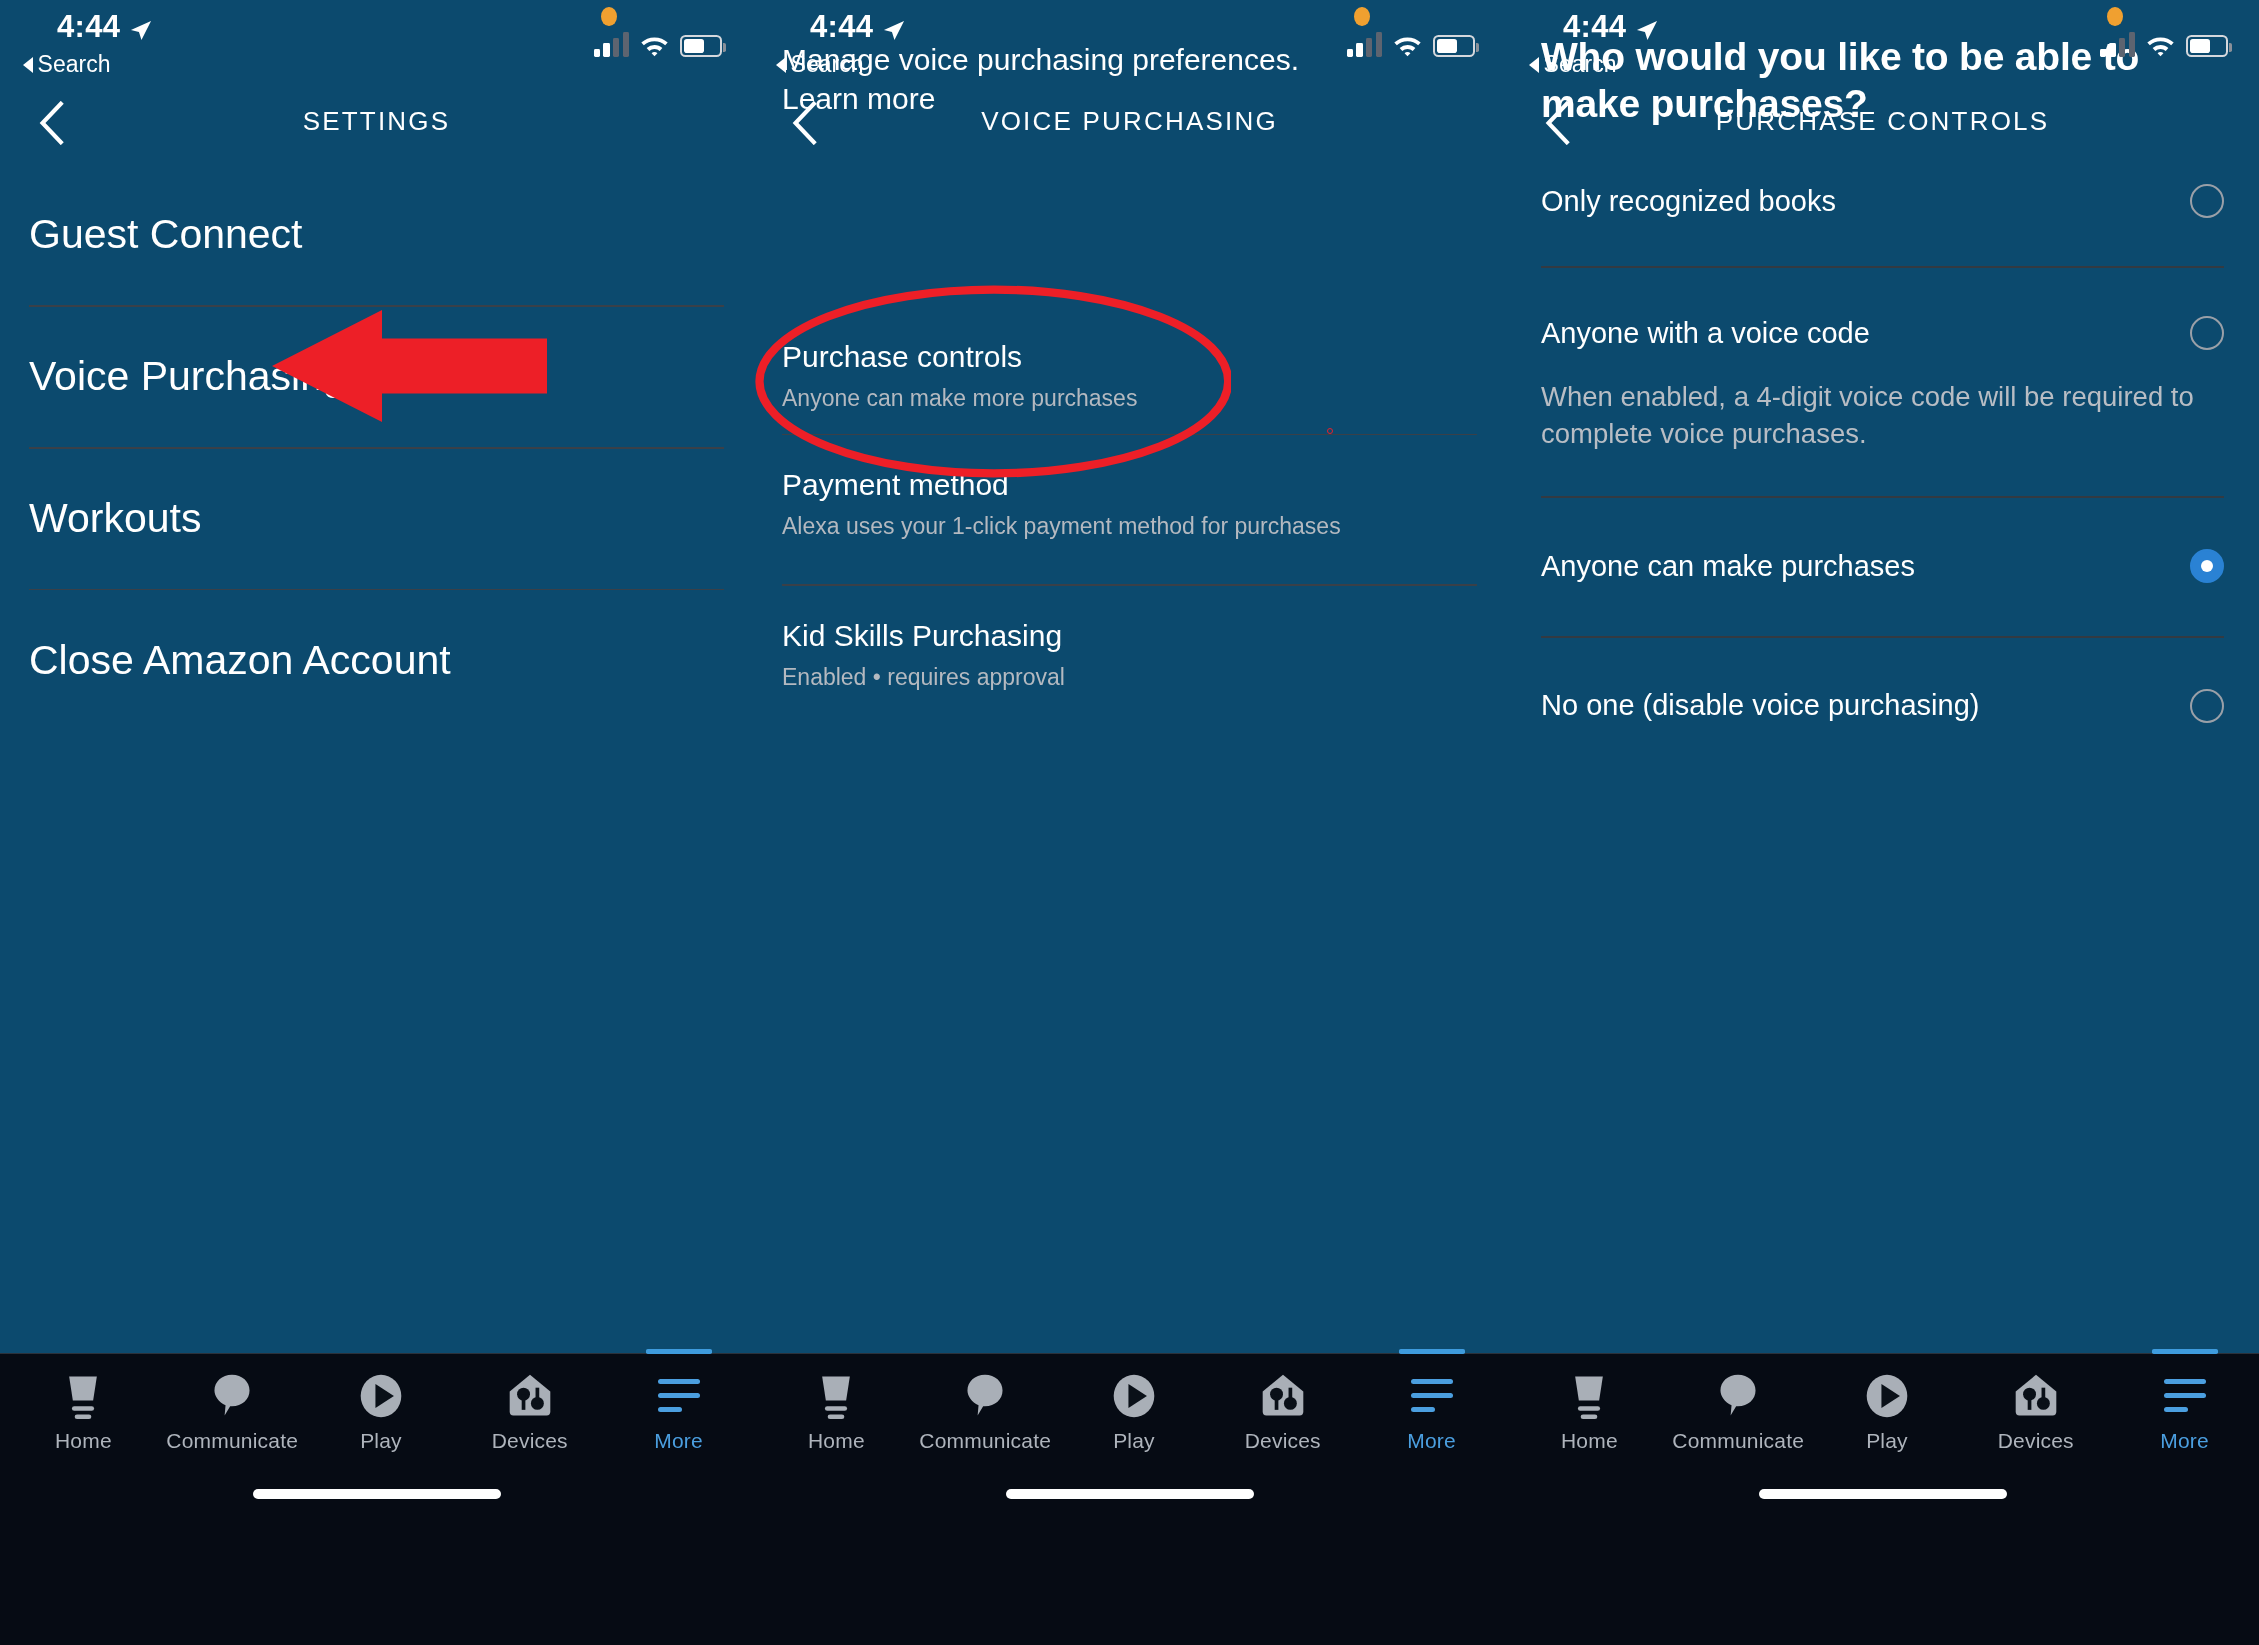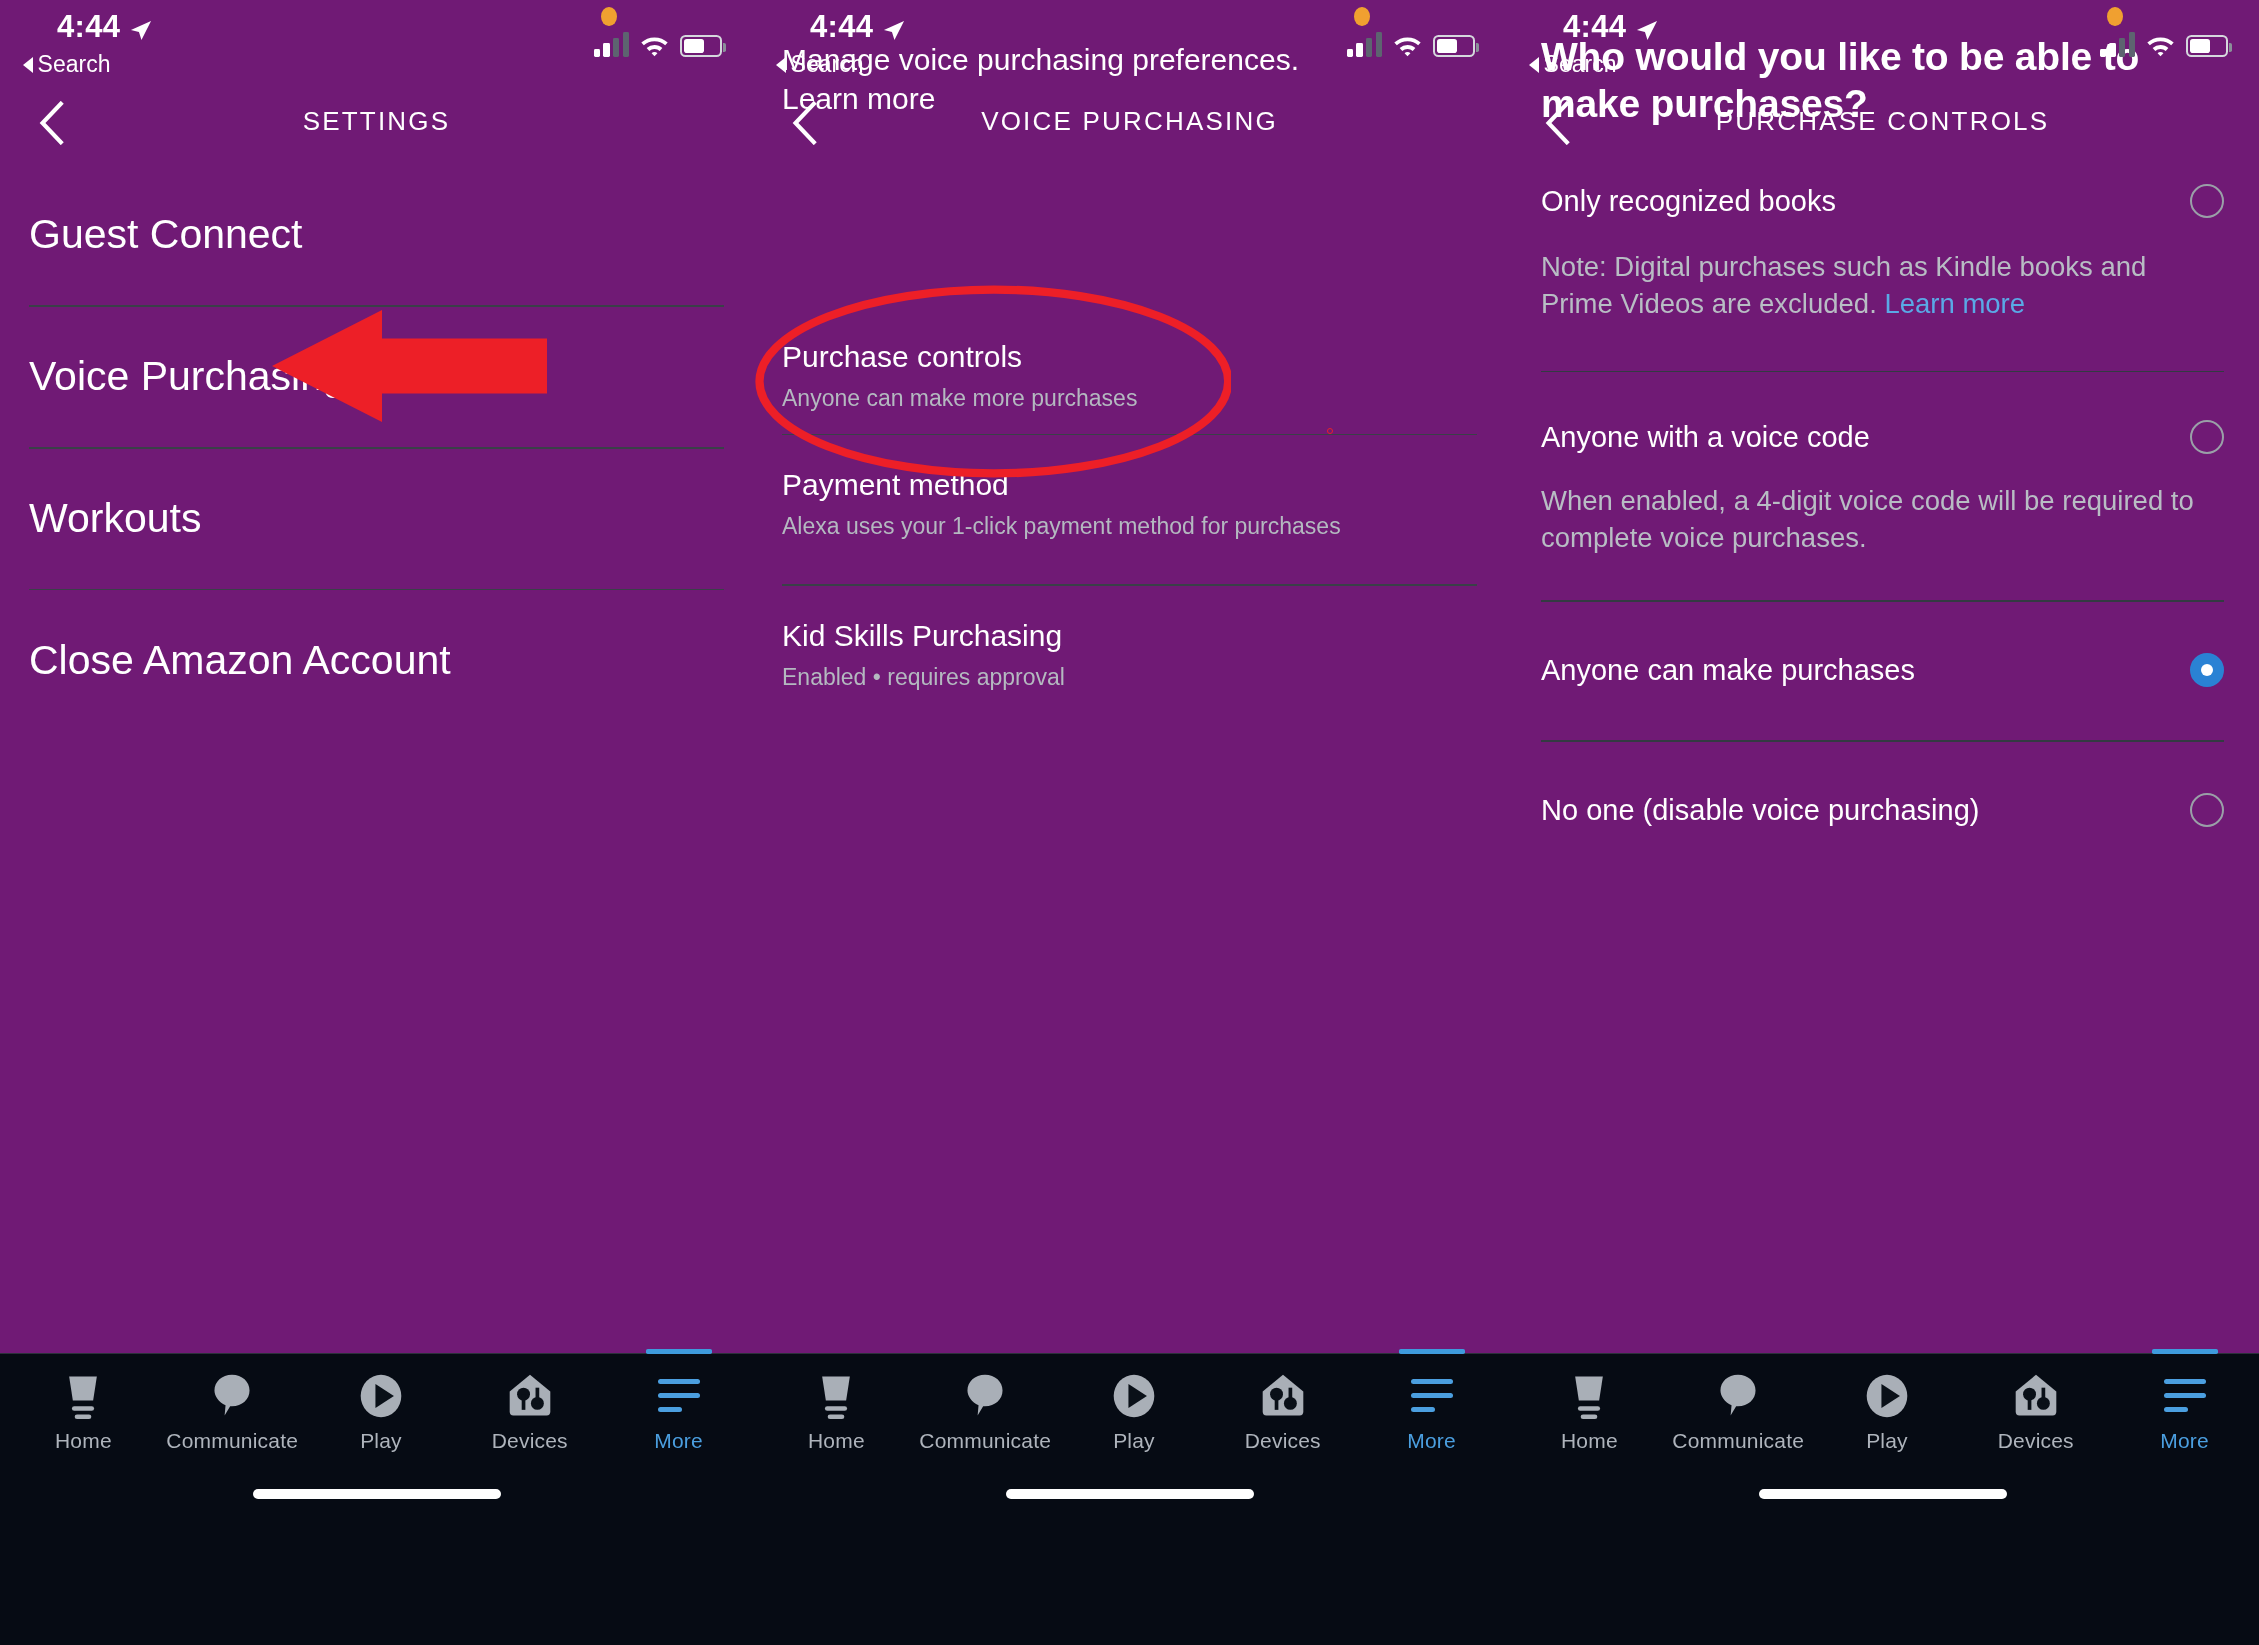--- a/index.html
+++ b/index.html
@@ -13,21 +13,21 @@
   .screens {
     position: relative;
     width: 2259px;
     height: 1646px;
     display: flex;
   }
   .panel {
     position: relative;
     width: 753px;
     height: 1515px;
-    background: #701a75;
+    background: #0c4a6e;
     flex: 0 0 753px;
     overflow: hidden;
   }
   .panel.p2 { width: 753px; flex: 0 0 753px; }
   .panel.p3 { width: 753px; flex: 0 0 753px; }
 
   
   .statusbar {
     position: absolute;
     top: 0; left: 0; right: 0;
@@ -596,24 +596,20 @@
     </div>
 
     <div class="p3-head">Who would you like to be able to make purchases?</div>
 
     <div style="margin-top:57px;">
 
       <div class="opt-row">
         <div class="opt-label">Only recognized books</div>
         <div class="radio"></div>
       </div>
-      <div class="note" style="margin-top:31px;">
-        <span>Note: Digital purchases such as Kindle books and Prime Videos are excluded.</span>
-        <span class="link">Learn more</span>
-      </div>
       <div class="p3-div" style="margin-top:48px;"></div>
 
       <div class="opt-row" style="margin-top:48px;">
         <div class="opt-label">Anyone with a voice code</div>
         <div class="radio"></div>
       </div>
       <div class="note" style="margin-top:29px;">
         <span>When enabled, a 4-digit voice code will be required to complete voice purchases.</span>
       </div>
       <div class="p3-div" style="margin-top:44px;"></div>

